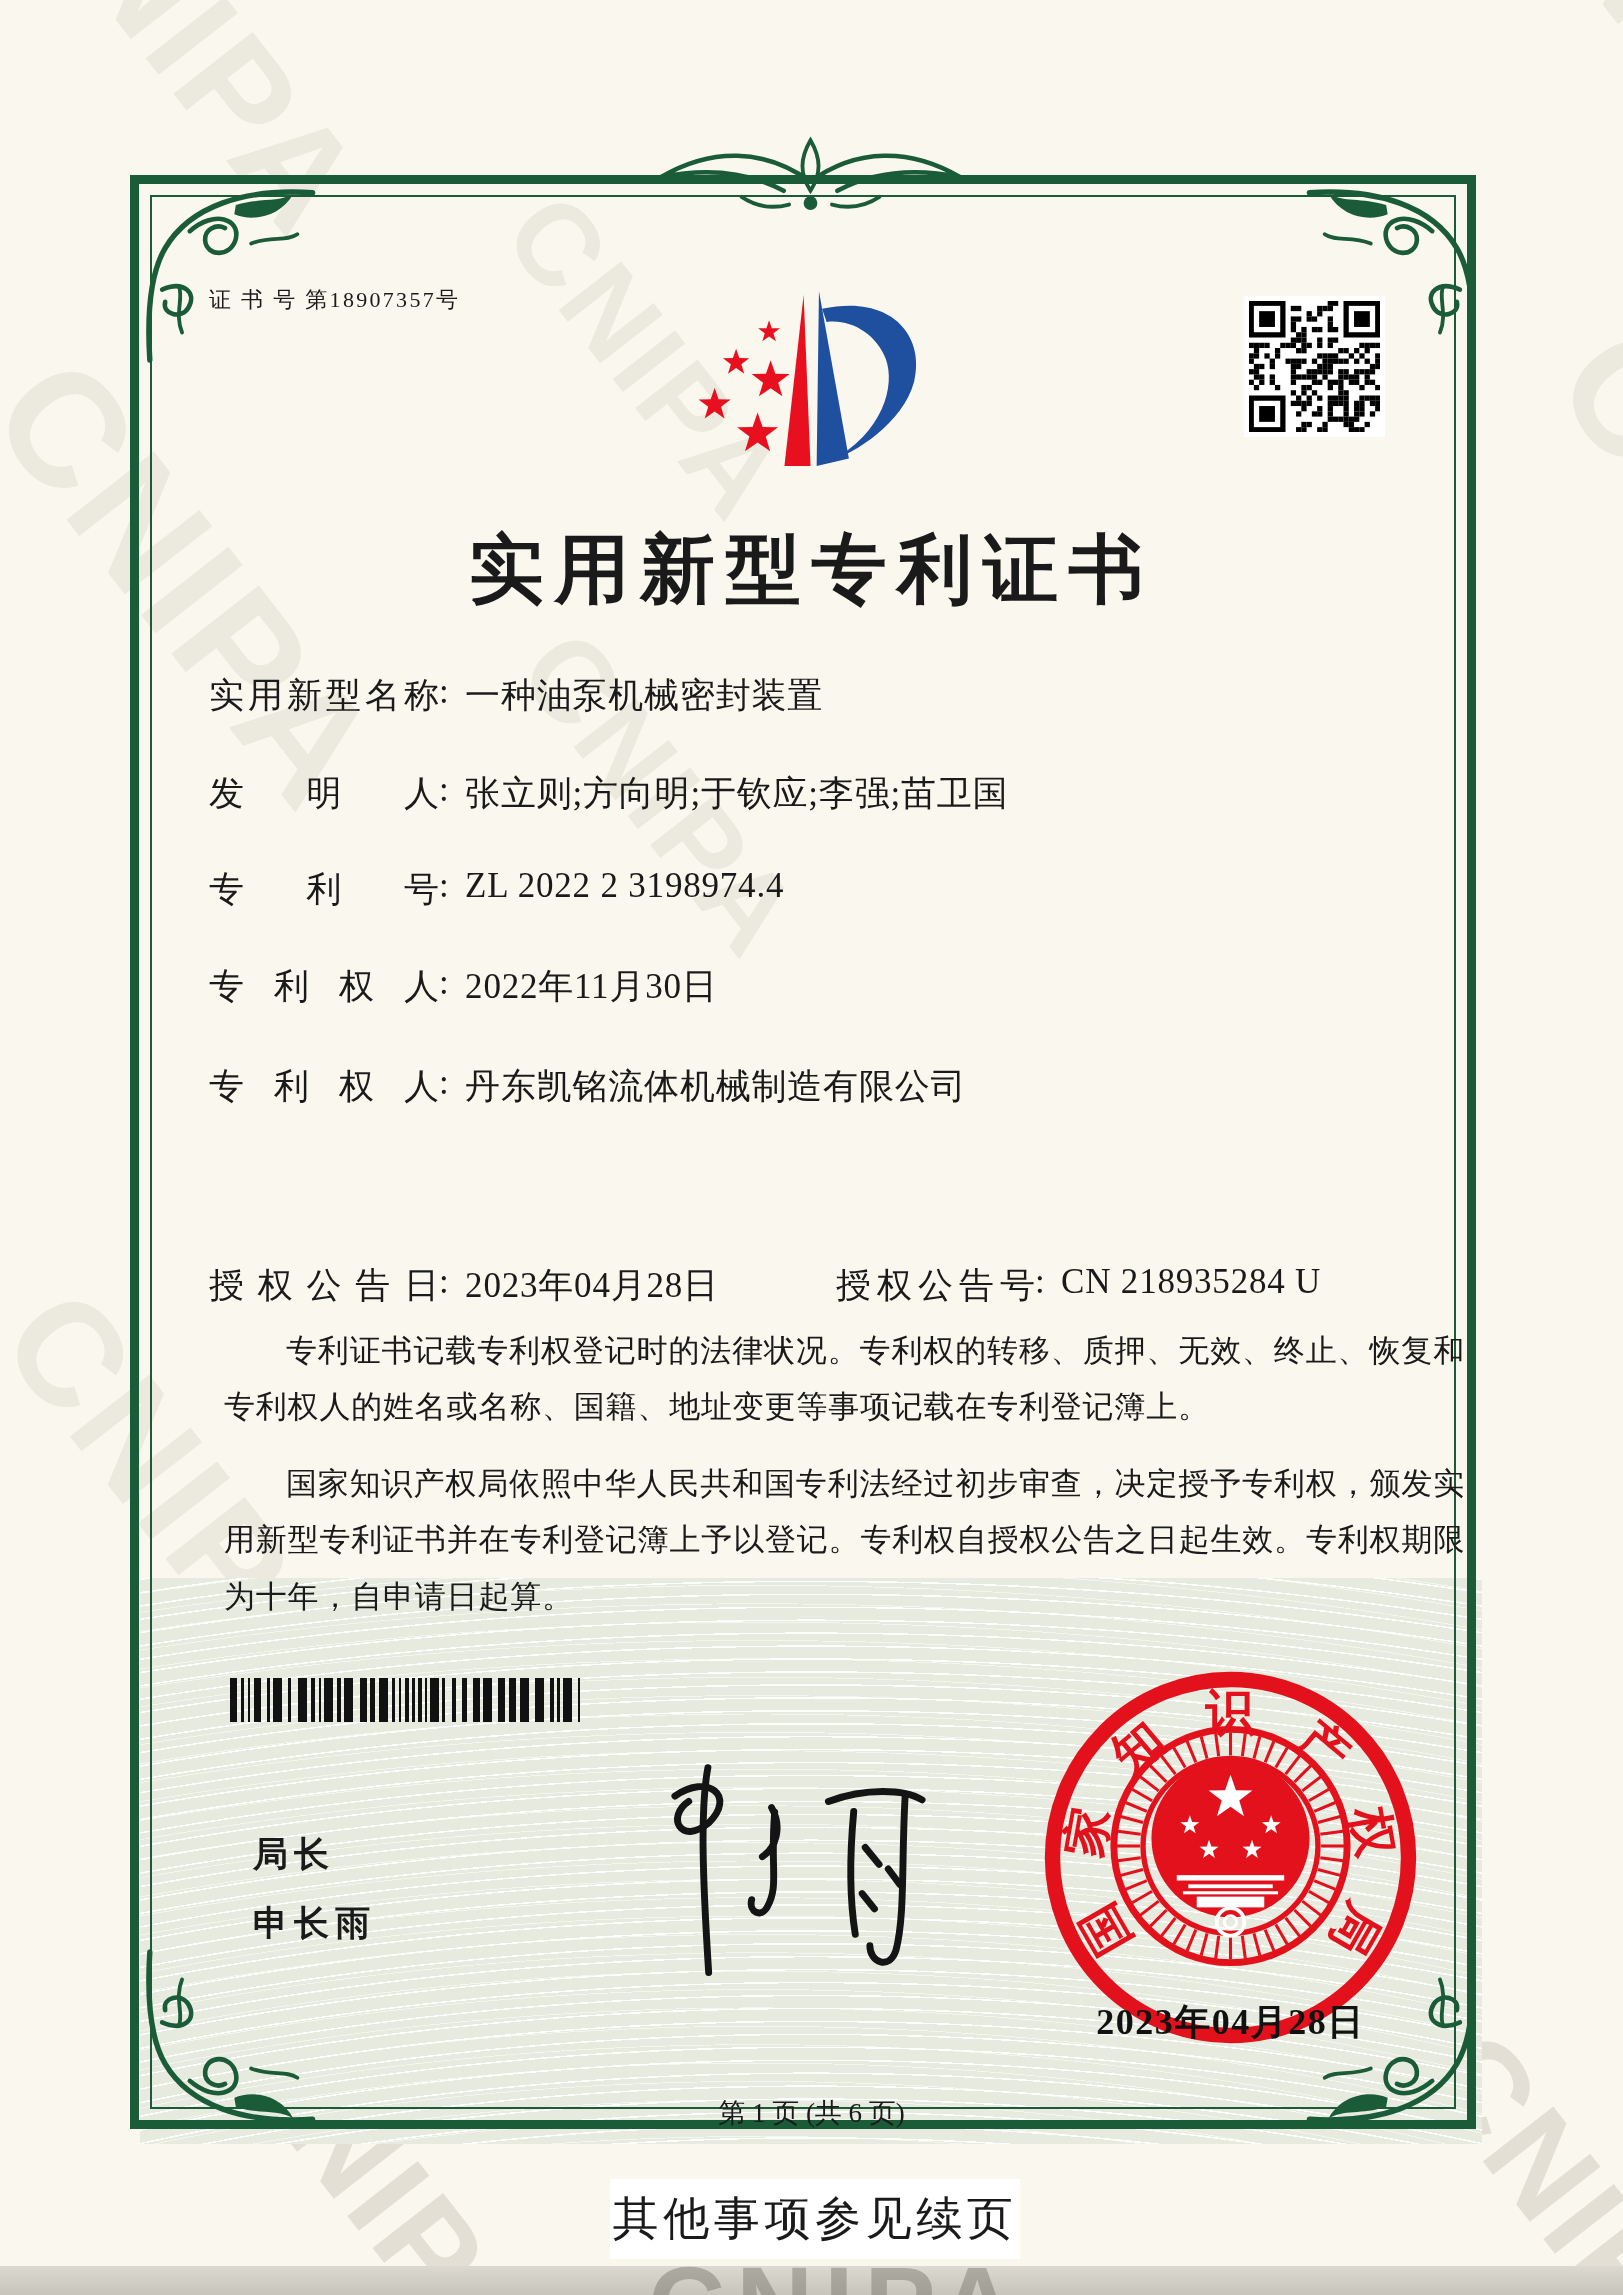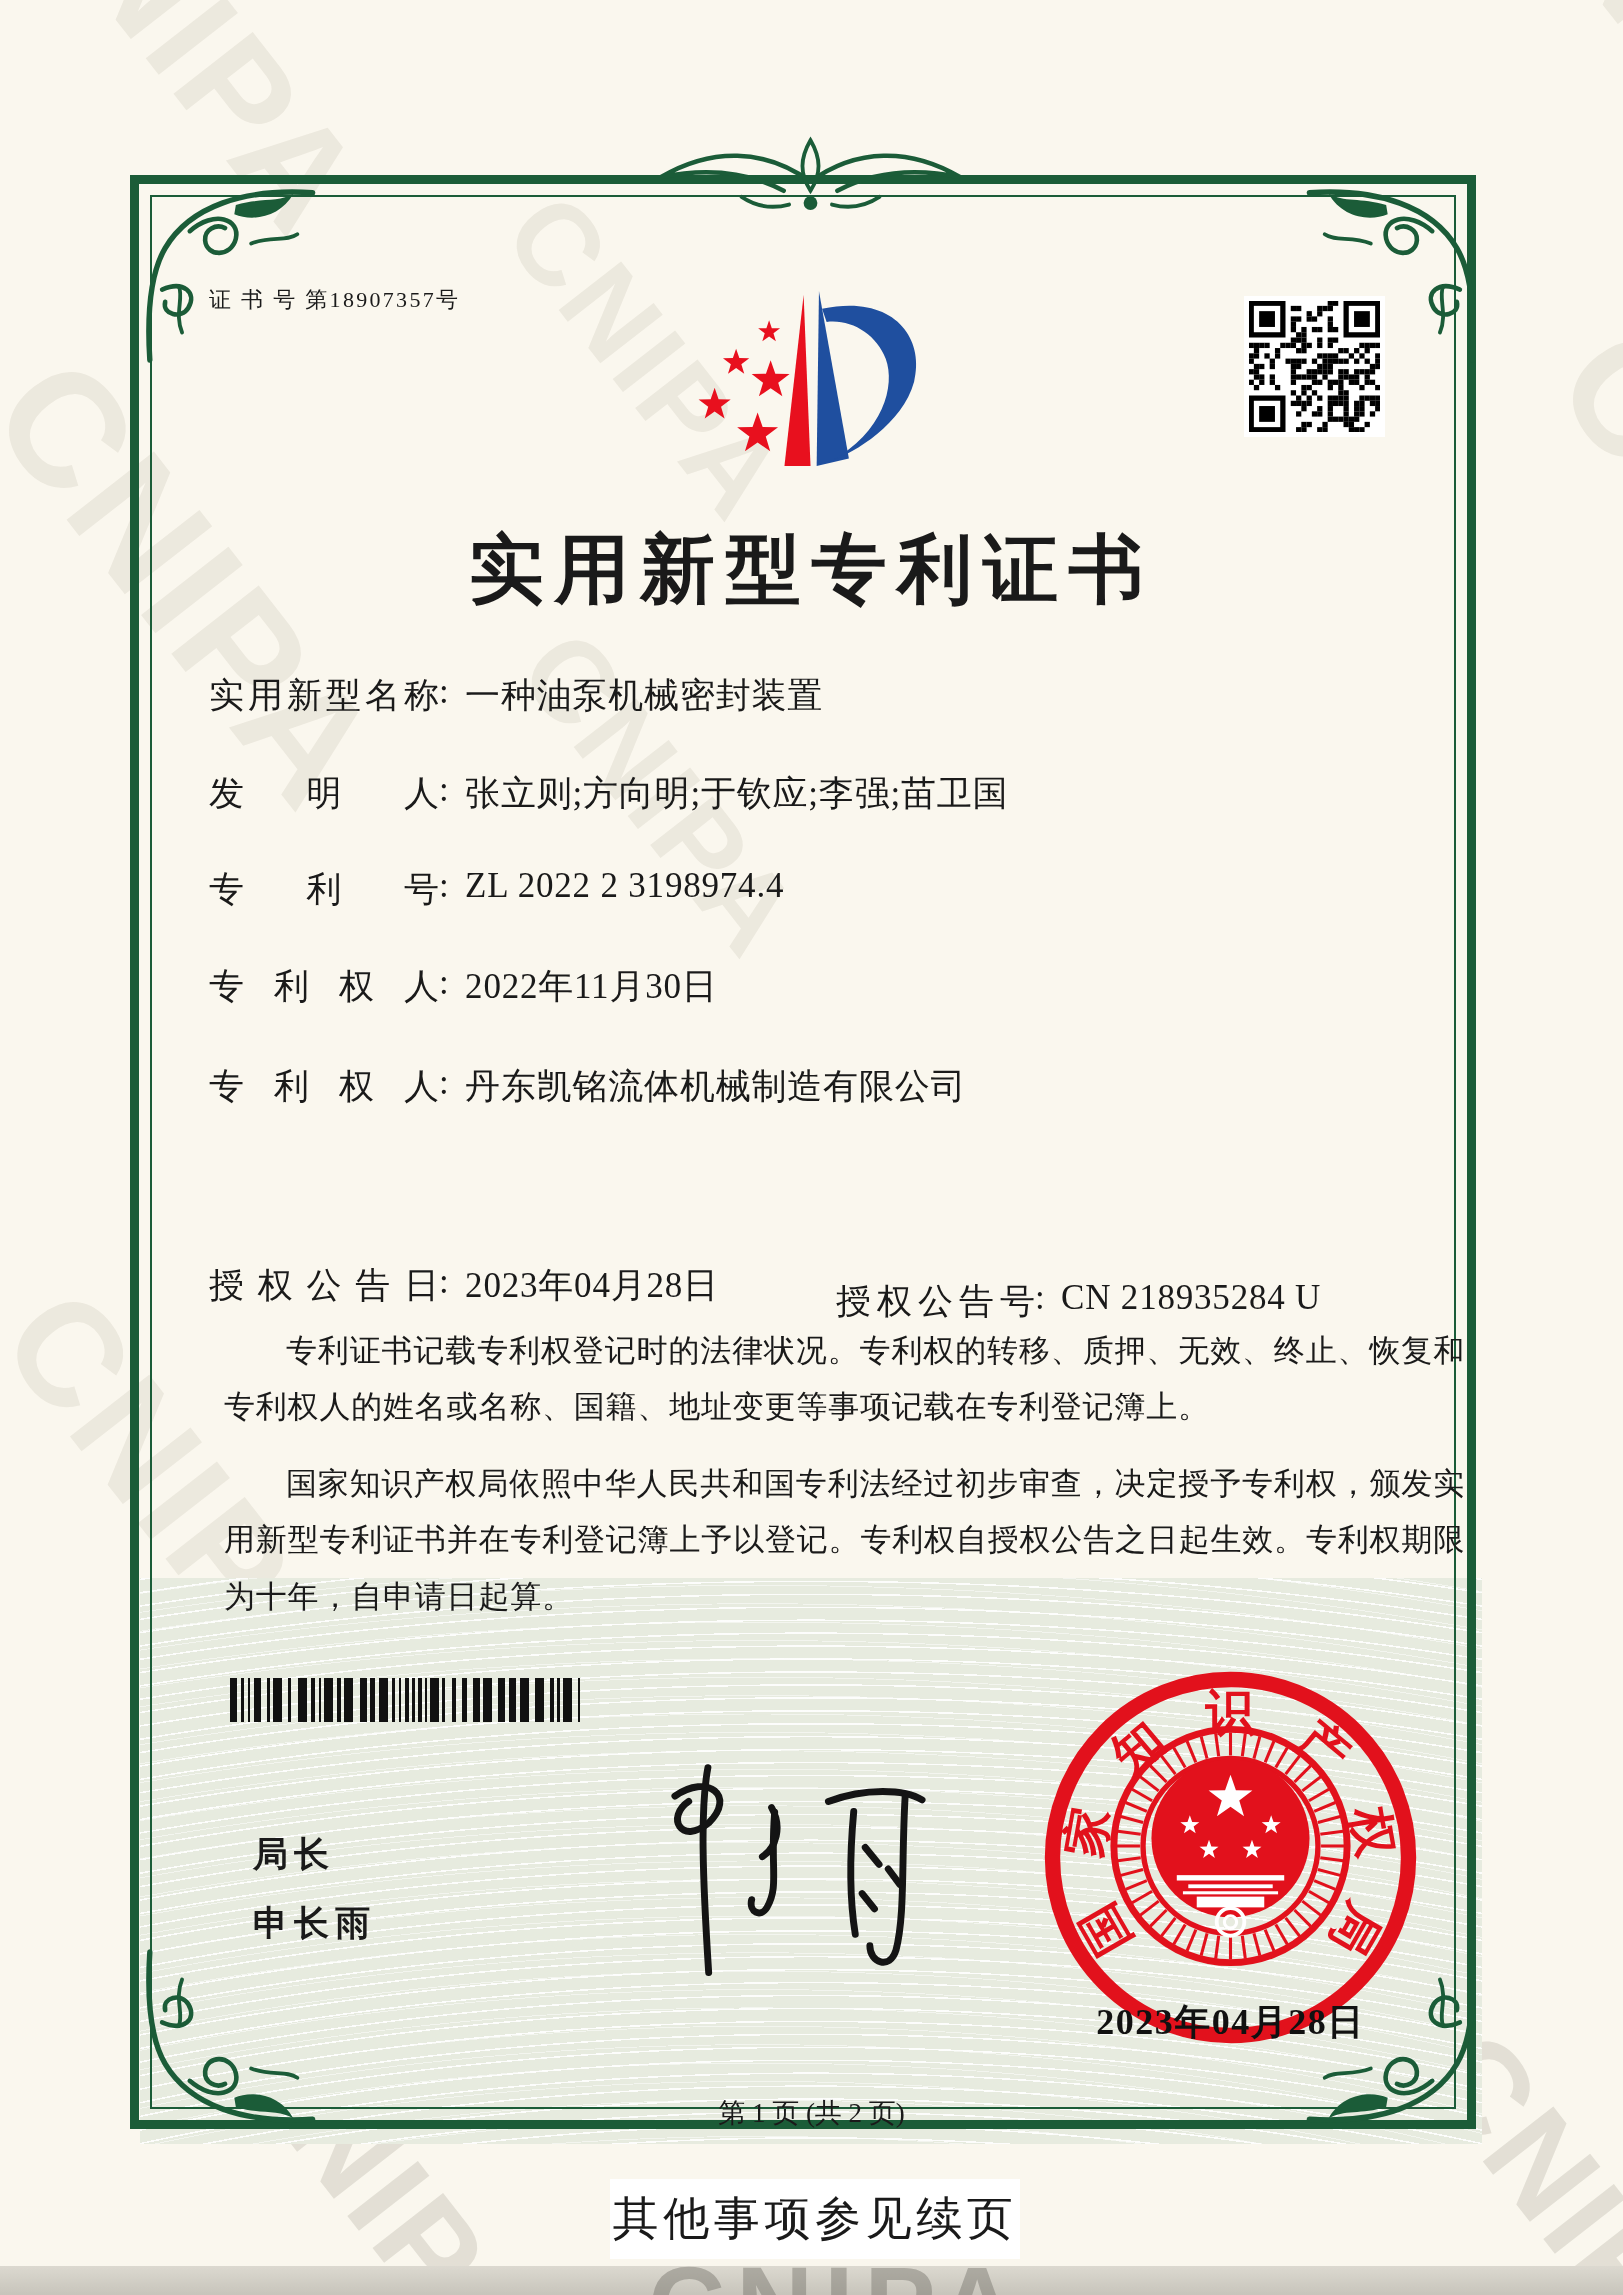--- a/index.html
+++ b/index.html
@@ -44,21 +44,21 @@
   .doc-title{position:absolute;left:0;top:520px;width:1623px;text-align:center;
       font-size:75px;font-weight:bold;letter-spacing:10.7px;}
 
   
   .field-row{position:absolute;left:209px;font-size:35px;white-space:nowrap;}
   .flabel{display:inline-block;width:230px;text-align:justify;text-align-last:justify;vertical-align:top;}
   .flabel.narrow{width:199px;}
   .colon{display:inline-block;width:20px;margin-right:6.1px;text-align:left;vertical-align:top;}
   .fvalue{vertical-align:top;letter-spacing:0.8px;}
   .addr-line2{position:absolute;left:256px;top:54px;letter-spacing:0.8px;}
-  .pair2{position:absolute;left:627px;top:16px;}
+  .pair2{position:absolute;left:627px;top:0;}
 
   
   .body-text{position:absolute;left:224px;top:1323px;width:1241px;font-size:31px;
       line-height:1.82;text-align:justify;letter-spacing:0.8px;}
   .body-text p{margin:0 0 20px 0;text-indent:2em;}
 
   
   .barcode{position:absolute;left:230px;top:1678px;width:357px;height:44px;font-size:0;}
   .barcode i{display:inline-block;height:100%;background:#111;}
   .sig-role{position:absolute;left:253px;top:1831px;font-size:35px;font-weight:bold;
@@ -497,21 +497,21 @@
         <span style="left: 57px; top: 174px; transform: translate(-50%, -50%) rotate(-80deg);">家</span>
         <span style="left: 107px; top: 89px; transform: translate(-50%, -50%) rotate(-40deg);">知</span>
         <span style="left: 199px; top: 55px; transform: translate(-50%, -50%) rotate(0deg);">识</span>
         <span style="left: 292px; top: 89px; transform: translate(-50%, -50%) rotate(40deg);">产</span>
         <span style="left: 341px; top: 174px; transform: translate(-50%, -50%) rotate(80deg);">权</span>
         <span style="left: 324px; top: 271px; transform: translate(-50%, -50%) rotate(120deg);">局</span>
       </div>
   </div>
   <div class="seal-date">2023年04月28日</div>
 
-  <div class="page-info">第 1 页 (共 2 页)</div>
+  <div class="page-info">第 1 页 (共 6 页)</div>
 
   <div class="wm-strip"></div>
   <span class="wm-bottom">CNIPA</span>
 
   <div class="cont-box">
     <span>其他事项参见续页</span>
   </div>
 
 </div>
 

